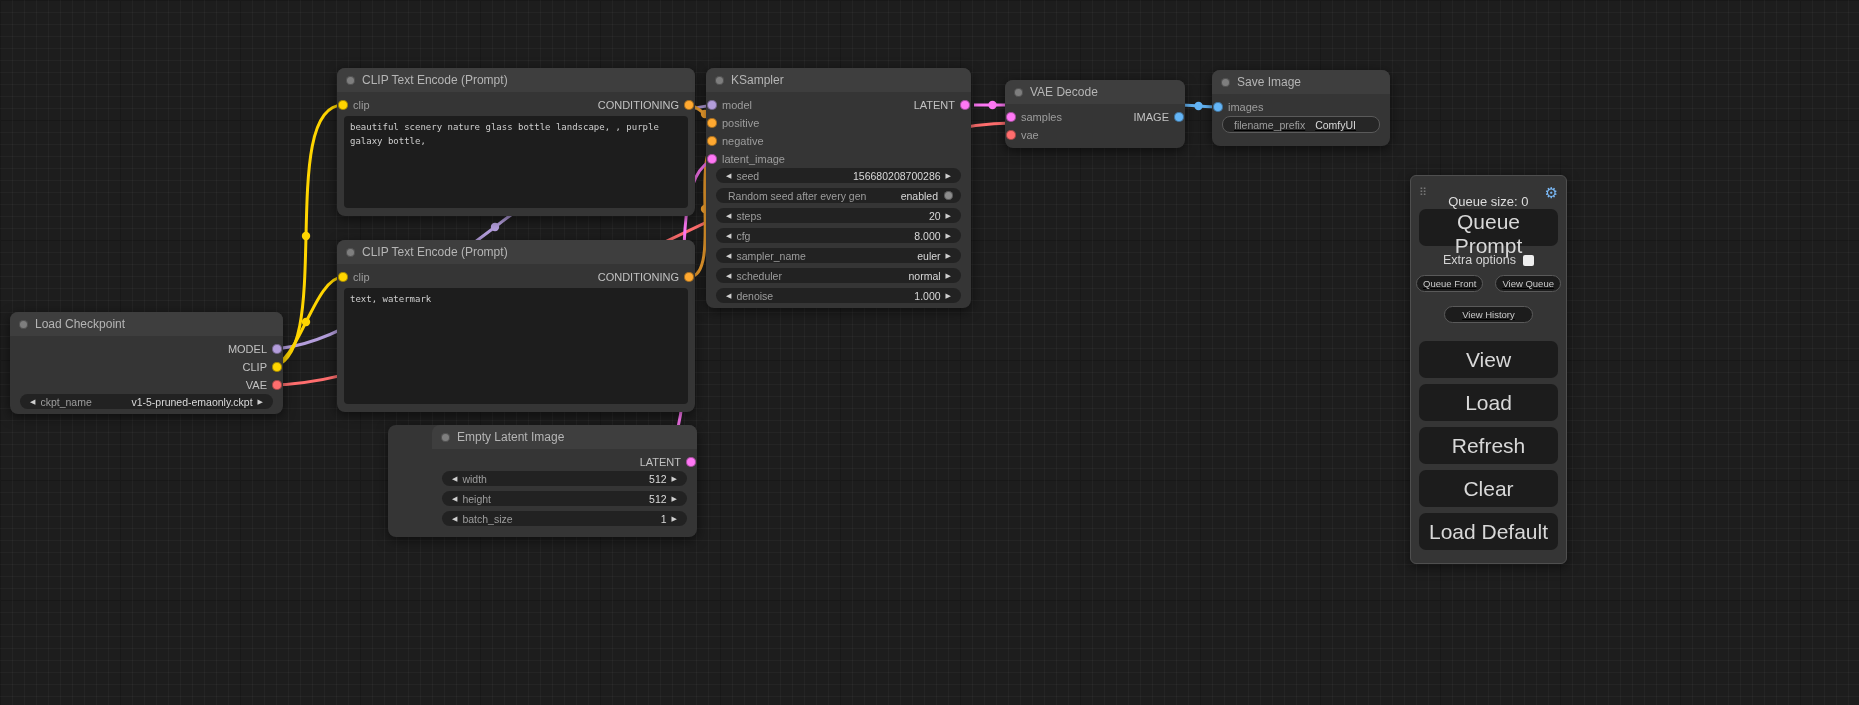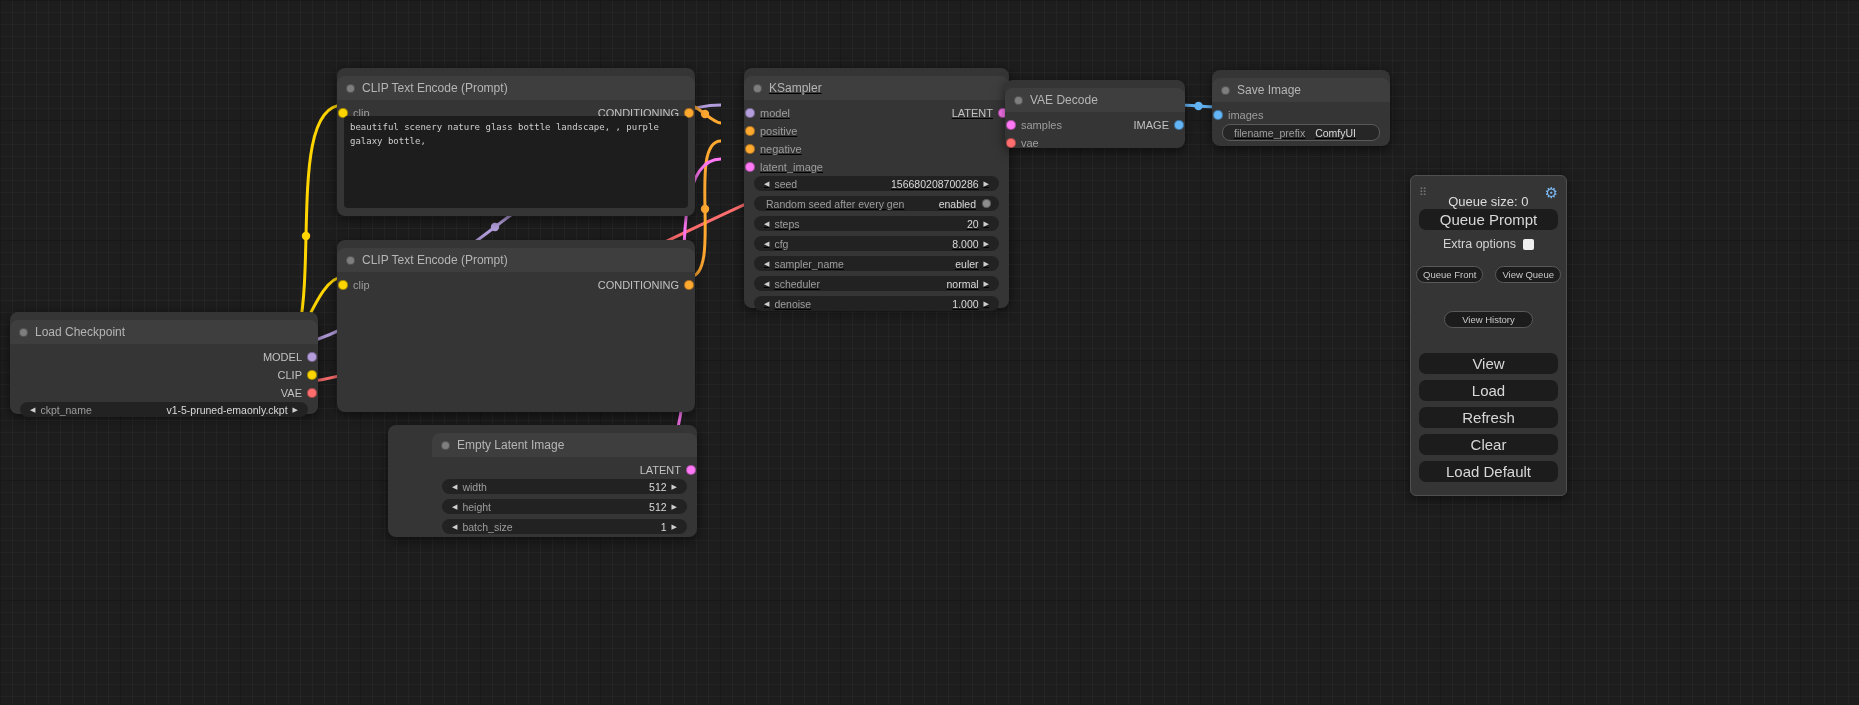--- a/index.html
+++ b/index.html
@@ -14,21 +14,21 @@
     background-size:12px 12px,12px 12px,120px 120px,120px 120px;
     font-family:"Liberation Sans", sans-serif;
   }
   .wires{position:absolute;left:0;top:0;z-index:1;pointer-events:none;}
 
   
   .node{position:absolute;background:#353535;border-radius:8px;z-index:2;
         box-shadow:0 3px 12px rgba(0,0,0,.55);}
   .node-title{height:24px;display:flex;align-items:center;gap:7px;padding:0 9px;
         background:#3e3e3e;border-radius:8px 8px 0 0;font-size:12px;color:#b5b5b5;
-        white-space:nowrap;cursor:move;margin-top:8px;}
+        white-space:nowrap;cursor:move;}
   .collapse-dot{width:9px;height:9px;border-radius:50%;background:#7e7e7e;flex:none;
         box-shadow:inset 0 0 0 1px rgba(0,0,0,.35);}
   .slots{padding-top:4px;}
   .slot-row{display:flex;justify-content:space-between;align-items:center;height:18px;
         font-size:11px;color:#9d9d9d;}
   .slot{display:flex;align-items:center;gap:5px;}
   .slot.in{padding-left:1px;}
   .slot.out{padding-right:1px;margin-left:auto;}
   .dot{width:10px;height:10px;border-radius:50%;flex:none;background:#888;
         box-shadow:inset 0 0 0 1px rgba(0,0,0,.35);cursor:crosshair;}
@@ -45,46 +45,46 @@
   .widget.text-widget{border:1px solid #5a5a5a;background:#262626;text-decoration:underline;}
   .widget.text-widget .wlabel{padding-left:6px;}
   .widget.text-widget .wvalue{margin-right:18px;}
 
   .prompt-text{position:absolute;left:7px;right:7px;top:48px;bottom:8px;background:#1d1d1d;
         border:none;border-radius:4px;resize:none;outline:none;color:#cfcfcf;
         font-family:"DejaVu Sans Mono", monospace;font-size:9px;line-height:1.55;
         padding:5px 6px;box-sizing:border-box;}
 
   
-  #node-load-checkpoint{left:10px;top:312px;width:308px;height:102px;}
+  #node-load-checkpoint{left:10px;top:312px;width:273px;height:102px;}
   #node-clip-pos{left:337px;top:68px;width:358px;height:148px;}
   #node-clip-neg{left:337px;top:240px;width:358px;height:172px;}
   #node-empty-latent{left:388px;top:425px;width:265px;height:112px;padding-left:44px;}
-  #node-ksampler{left:744px;top:68px;width:265px;height:240px;text-decoration:underline;}
+  #node-ksampler{left:706px;top:68px;width:265px;height:240px;}
   #node-vae-decode{left:1005px;top:80px;width:180px;height:68px;}
   #node-save-image{left:1212px;top:70px;width:178px;height:76px;}
 
   
   .queue-panel{position:absolute;left:1410px;top:175px;width:157px;z-index:3;
         background:#353535;border:1px solid #4f4f4f;border-radius:6px;
         padding:6px 8px 10px;box-sizing:border-box;display:flex;flex-direction:column;
         box-shadow:0 3px 12px rgba(0,0,0,.5);}
   .qp-header{display:flex;align-items:center;height:20px;margin-bottom:4px;color:#dddddd;
         font-size:13px;}
   .drag-handle{color:#777;font-size:11px;margin-right:5px;cursor:grab;}
   .queue-size{flex:1;text-align:center;margin-top:19px;}
   .gear{font-size:15px;cursor:pointer;line-height:1;}
   .qp-btn{background:#1c1c1c;color:#d8d8d8;border:none;border-radius:7px;cursor:pointer;
         font-family:"Liberation Sans", sans-serif;}
-  .qp-btn.big{height:21px;font-size:15px;margin:3px 0;width:100%;}
+  .qp-btn.big{height:37px;font-size:21px;margin:3px 0;width:100%;}
   .qp-btn.gap-top{margin-top:11px;}
   .extra-options-row{display:flex;align-items:center;justify-content:center;gap:7px;
         color:#d4d4d4;font-size:12.5px;margin:4px 0 1px;}
   .checkbox{width:11px;height:11px;background:#efefef;border-radius:2px;cursor:pointer;}
-  .small-row{display:flex;gap:12px;margin:14px 0;justify-content:center;}
+  .small-row{display:flex;gap:12px;margin:7px 0;justify-content:center;text-decoration:underline;}
   .qp-btn.small{font-size:9.5px;padding:2px 6px;border-radius:9px;border:1px solid #5a5a5a;
         color:#c9c9c9;background:#1c1c1c;flex:1;white-space:nowrap;}
   .qp-btn.small.solo{flex:none;width:64%;}
 </style>
 </head>
 <body>
 
 <div class="canvas">
 
   <svg class="wires" width="1859" height="705">
@@ -171,20 +171,21 @@
         <span class="slot in">
           <span class="dot" style="background-color: rgb(255, 213, 0);"></span>
           <span class="slot-label">clip</span>
         </span>
         <span class="slot out">
           <span class="slot-label out-label">CONDITIONING</span>
           <span class="dot" style="background-color: rgb(255, 169, 49);"></span>
         </span>
       </div>
     </div>
+    <textarea class="prompt-text" spellcheck="false" style="">text, watermark</textarea>
   </div>
 
   <div class="node" id="node-empty-latent">
     <div class="node-title">
       <span class="collapse-dot"></span>
       <span>Empty Latent Image</span>
     </div>
     <div class="slots">
       <div class="slot-row">
         <span class="slot out">

